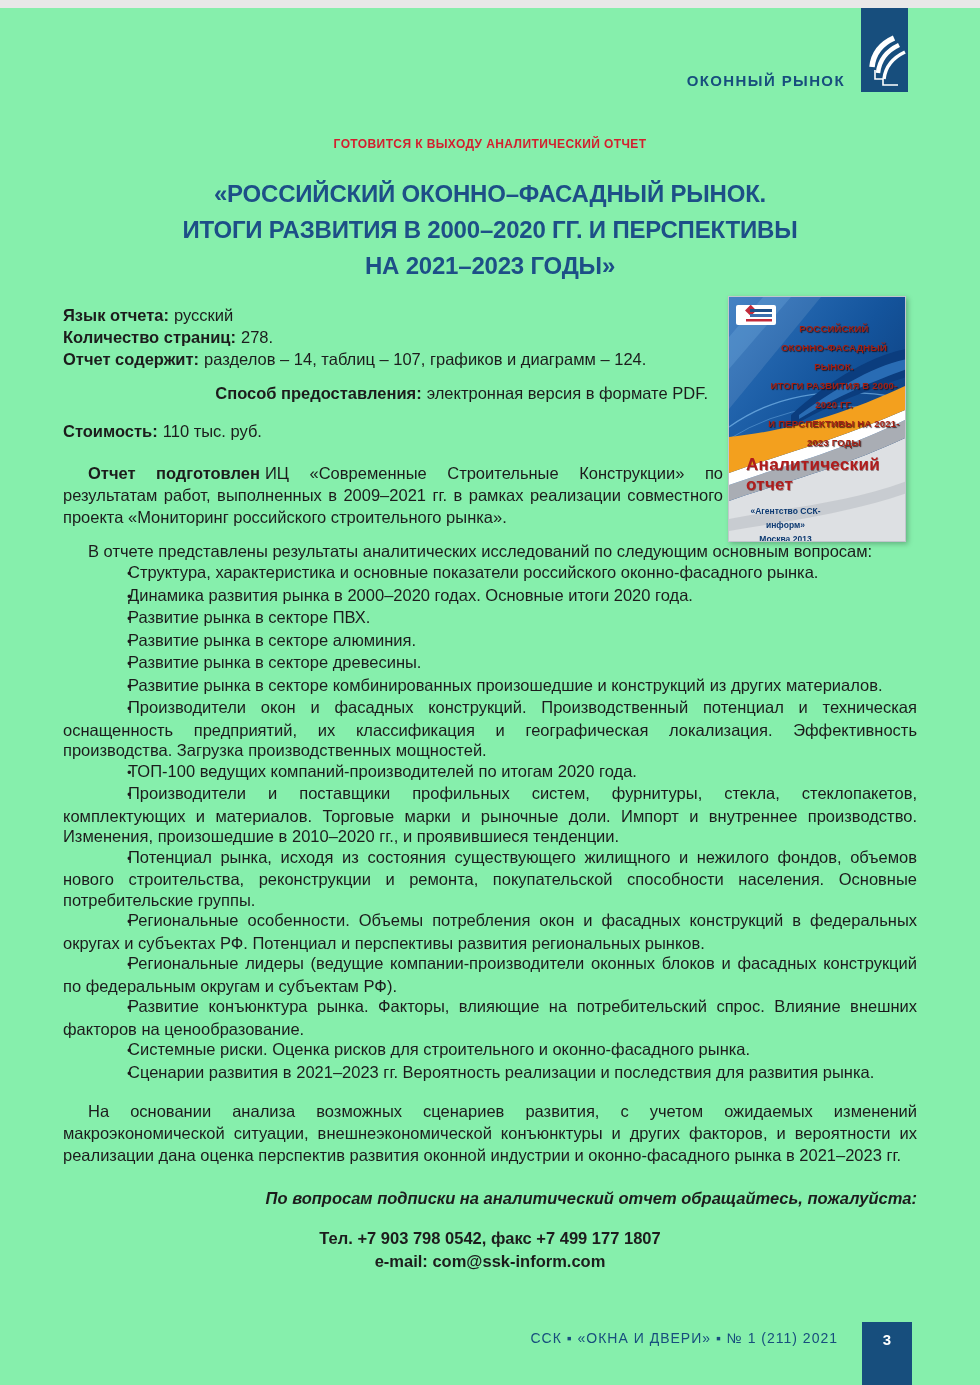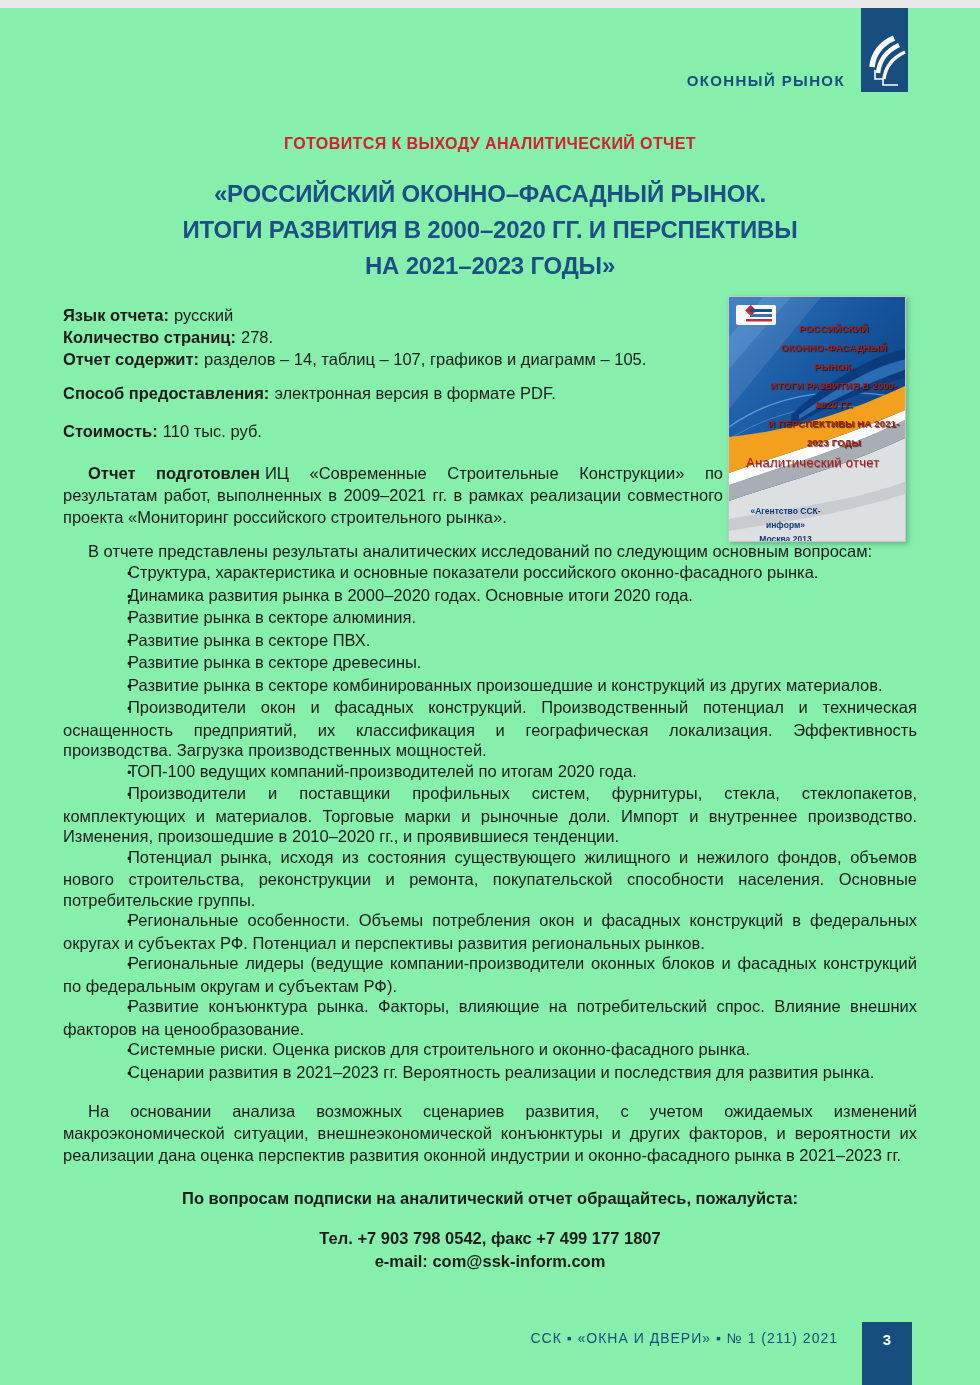--- a/index.html
+++ b/index.html
@@ -28,55 +28,55 @@
   .logo-box svg { display: block; width: 100%; height: 100%; }
 
   
   .content {
     position: absolute; inset: 0;
     padding: 126px 63px 0 63px;
     font-size: 16.5px;
   }
   .kicker {
     text-align: center;
-    color: #d31f2e; font-weight: bold; font-size: 16px; letter-spacing: .4px;
+    color: #d31f2e; font-weight: bold; font-size: 12px; letter-spacing: .4px;
     line-height: 20px;
   }
   .title {
     margin-top: 22px;
     text-align: center;
     color: #1d4f87; font-weight: bold; font-size: 24px; line-height: 36px;
     letter-spacing: -.2px;
   }
   .title span { display: block; }
 
   .details { margin-top: 18px; width: 645px; line-height: 22px; }
   .details p { margin: 0; }
   .details p.g20 { margin-top: 20px; }
-  .details p.g12 { margin-top: 12px; }
+  .details p.g12 { margin-top: 12px; text-align: right; }
   .details p.g16 { margin-top: 16px; }
   .lbl { font-weight: bold; margin-right: 5px; }
 
   .para { text-align: justify; line-height: 22px; text-indent: 25px; }
   .p1 { margin-top: 20px; width: 660px; }
   .intro { margin-top: 12px; }
 
   .bullets { margin-top: 0; }
   .bullet {
     text-align: justify; line-height: 20.5px; text-indent: 32px; margin: 0;
   }
   .bullet::before {
     content: "\2022";
     display: inline-block; width: 33px;
     font-size: 13px;
   }
 
   .conclusion { margin-top: 16px; }
 
-  .contact-heading { margin-top: 22px; text-align: center; font-weight: bold; line-height: 20px; }
+  .contact-heading { margin-top: 22px; text-align: right; font-weight: bold; line-height: 20px; font-style: italic; }
   .contact-phone   { margin-top: 20px; text-align: center; font-weight: bold; line-height: 20px; }
   .contact-email   { margin-top: 3px;  text-align: center; font-weight: bold; line-height: 20px; }
 
   
   .cover {
     position: absolute; left: 728px; top: 288px; width: 178px; height: 246px;
     border: 1px solid #c2c6cd;
     box-shadow: 2px 2px 5px rgba(0,0,0,.25);
     overflow: hidden;
     background: #0d3a72;
@@ -86,21 +86,21 @@
   .cover-logo { position: absolute; left: 7px; top: 8px; }
   .cover-title {
     position: absolute; left: 38px; right: 4px; top: 22px;
     text-align: center;
     color: #a32014; font-weight: bold; font-size: 9.5px; line-height: 19px;
     text-shadow: 1px 1px 1px rgba(30,5,5,.75);
     letter-spacing: .2px;
   }
   .cover-subtitle {
     position: absolute; left: 17px; top: 158px;
-    color: #b01c1c; font-weight: normal; font-size: 13px;
+    color: #b01c1c; font-weight: bold; font-size: 17px;
     text-shadow: .6px .6px 0 rgba(70,10,10,.45);
     letter-spacing: .3px;
   }
   .cover-publisher {
     position: absolute; left: 4px; top: 207px; width: 105px;
     text-align: center;
     color: #0d3a72; font-weight: bold; font-size: 8.5px; line-height: 14px;
   }
 
   
@@ -137,34 +137,34 @@
 
     <h1 class="title">
       <span>«РОССИЙСКИЙ ОКОННО–ФАСАДНЫЙ РЫНОК.</span>
       <span>ИТОГИ РАЗВИТИЯ В 2000–2020 ГГ. И ПЕРСПЕКТИВЫ</span>
       <span>НА 2021–2023 ГОДЫ»</span>
     </h1>
 
     <div class="details">
       <p class="g20"><span class="lbl">Язык отчета:</span><span>русский</span></p>
       <p><span class="lbl">Количество страниц:</span><span>278.</span></p>
-      <p><span class="lbl">Отчет содержит:</span><span>разделов – 14, таблиц – 107, графиков и диаграмм – 105.</span></p>
+      <p><span class="lbl">Отчет содержит:</span><span>разделов – 14, таблиц – 107, графиков и диаграмм – 124.</span></p>
       <p class="g12"><span class="lbl">Способ предоставления:</span><span>электронная версия в формате PDF.</span></p>
       <p class="g16"><span class="lbl">Стоимость:</span><span>110 тыс. руб.</span></p>
     </div>
 
     <p class="para p1"><span class="lbl">Отчет подготовлен</span><span>ИЦ «Современные Строительные Конструкции» по результатам работ, выполненных в 2009–2021 гг. в рамках реализации совместного проекта «Мониторинг российского строительного рынка».</span></p>
 
     <p class="para intro">В отчете представлены результаты аналитических исследований по следующим основным вопросам:</p>
 
     <div class="bullets">
       <p class="bullet">Структура, характеристика и основные показатели российского оконно-фасадного рынка.</p>
       <p class="bullet">Динамика развития рынка в 2000–2020 годах. Основные итоги 2020 года.</p>
+      <p class="bullet">Развитие рынка в секторе ПВХ.</p>
       <p class="bullet">Развитие рынка в секторе алюминия.</p>
-      <p class="bullet">Развитие рынка в секторе ПВХ.</p>
       <p class="bullet">Развитие рынка в секторе древесины.</p>
       <p class="bullet">Развитие рынка в секторе комбинированных произошедшие и конструкций из других материалов.</p>
       <p class="bullet">Производители окон и фасадных конструкций. Производственный потенциал и техническая оснащенность предприятий, их классификация и географическая локализация. Эффективность производства. Загрузка производственных мощностей.</p>
       <p class="bullet">ТОП-100 ведущих компаний-производителей по итогам 2020 года.</p>
       <p class="bullet">Производители и поставщики профильных систем, фурнитуры, стекла, стеклопакетов, комплектующих и материалов. Торговые марки и рыночные доли. Импорт и внутреннее производство. Изменения, произошедшие в 2010–2020 гг., и проявившиеся тенденции.</p>
       <p class="bullet">Потенциал рынка, исходя из состояния существующего жилищного и нежилого фондов, объемов нового строительства, реконструкции и ремонта, покупательской способности населения. Основные потребительские группы.</p>
       <p class="bullet">Региональные особенности. Объемы потребления окон и фасадных конструкций в федеральных округах и субъектах РФ. Потенциал и перспективы развития региональных рынков.</p>
       <p class="bullet">Региональные лидеры (ведущие компании-производители оконных блоков и фасадных конструкций по федеральным округам и субъектам РФ).</p>
       <p class="bullet">Развитие конъюнктура рынка. Факторы, влияющие на потребительский спрос. Влияние внешних факторов на ценообразование.</p>
       <p class="bullet">Системные риски. Оценка рисков для строительного и оконно-фасадного рынка.</p>

